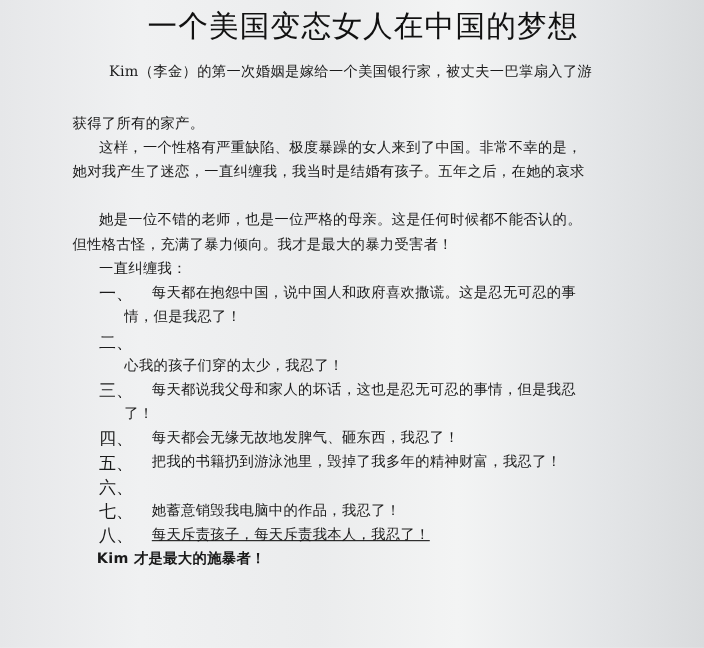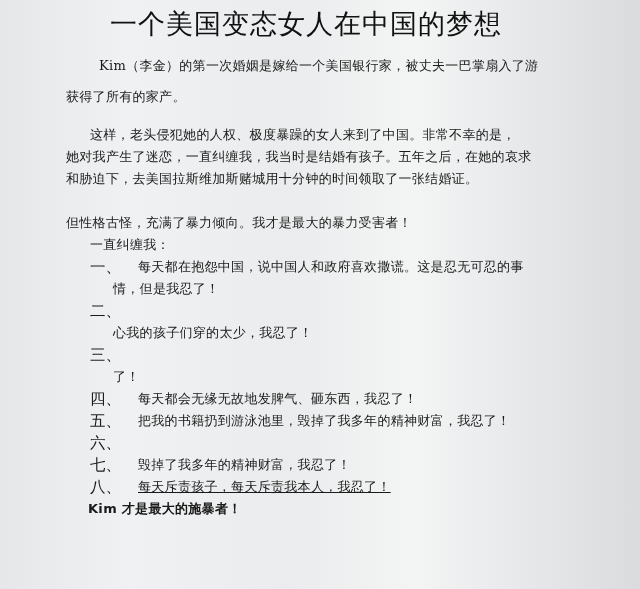--- a/index.html
+++ b/index.html
@@ -7,66 +7,67 @@
     width: 640px; height: 589px; overflow: hidden;
     background: linear-gradient(90deg, #e6e7e9 0%, #f0f1f2 20%, #ebeced 45%, #f3f4f4 65%, #e4e6e8 85%, #d9dbdd 100%);
     font-family: "DejaVu Serif", "Liberation Serif", serif;
     color: #1a1a1a;
     position: relative;
   }
   .page { position: absolute; left: 0; top: 0; width: 640px; height: 589px; }
   .title {
     position: absolute; left: 0; top: 6px; width: 612px; text-align: center;
     font-family: "DejaVu Sans", "Liberation Sans", sans-serif;
-    font-size: 27px; letter-spacing: 1px; color: #111;
+    font-size: 27px; letter-spacing: 1px; color: #111; padding-left: 24px;
   }
   .line {
     position: absolute; font-size: 13px; white-space: nowrap; line-height: 22px;
     letter-spacing: 0.3px;
   }
   .num { position: absolute; font-size: 15.5px; line-height: 22px; }
   .bold { font-family: "DejaVu Sans", "Liberation Sans", sans-serif; font-weight: bold; }
 </style>
 </head>
 <body>
 
 <div class="page">
   <div class="title">一个美国变态女人在中国的梦想</div>
 
   <div class="line" style="left:99px;top:55px;">Kim（李金）的第一次婚姻是嫁给一个美国银行家，被丈夫一巴掌扇入了游</div>
-  <div class="line" style="left:66px;top:86px;">获得了所有的家产。</div>
+  <div class="line" style="left:66px;top:102px;">获得了所有的家产。</div>
 
-  <div class="line" style="left:90px;top:124px;">这样，老头侵犯她的人权、极度暴躁的女人来到了中国。非常不幸的是，</div>
+  <div class="line" style="left:90px;top:124px;">这样，一个性格有严重缺陷、极度暴躁的女人来到了中国。非常不幸的是，</div>
   <div class="line" style="left:66px;top:146px;">她对我产生了迷恋，一直纠缠我，我当时是结婚有孩子。五年之后，在她的哀求</div>
-  <div class="line" style="left:66px;top:168px;">和胁迫下，去美国拉斯维加斯赌城用十分钟的时间领取了一张结婚证。</div>
 
+  <div class="line" style="left:90px;top:190px;">她是一位不错的老师，也是一位严格的母亲。这是任何时候都不能否认的。</div>
   <div class="line" style="left:66px;top:212px;">但性格古怪，充满了暴力倾向。我才是最大的暴力受害者！</div>
 
   <div class="line" style="left:90px;top:234px;">一直纠缠我：</div>
 
   <div class="num" style="left:90px;top:256px;">一、</div>
   <div class="line" style="left:138px;top:256px;">每天都在抱怨中国，说中国人和政府喜欢撒谎。这是忍无可忍的事</div>
   <div class="line" style="left:113px;top:278px;">情，但是我忍了！</div>
 
   <div class="num" style="left:90px;top:300px;">二、</div>
   <div class="line" style="left:113px;top:322px;text-align:center;">心我的孩子们穿的太少，我忍了！</div>
 
   <div class="num" style="left:90px;top:344px;">三、</div>
+  <div class="line" style="left:138px;top:344px;">每天都说我父母和家人的坏话，这也是忍无可忍的事情，但是我忍</div>
   <div class="line" style="left:113px;top:366px;">了！</div>
 
   <div class="num" style="left:90px;top:388px;">四、</div>
   <div class="line" style="left:138px;top:388px;">每天都会无缘无故地发脾气、砸东西，我忍了！</div>
 
   <div class="num" style="left:90px;top:410px;">五、</div>
   <div class="line" style="left:138px;top:410px;">把我的书籍扔到游泳池里，毁掉了我多年的精神财富，我忍了！</div>
 
   <div class="num" style="left:90px;top:432px;">六、</div>
 
   <div class="num" style="left:90px;top:454px;">七、</div>
-  <div class="line" style="left:138px;top:454px;">毁掉了我多年的精神财富，我忍了！</div>
+  <div class="line" style="left:138px;top:454px;">她蓄意销毁我电脑中的作品，我忍了！</div>
 
   <div class="num" style="left:90px;top:476px;">八、</div>
   <div class="line" style="left:138px;top:476px;text-decoration:underline;">每天斥责孩子，每天斥责我本人，我忍了！</div>
 
   <div class="line bold" style="left:88px;top:498px;">Kim 才是最大的施暴者！</div>
 </div>
 
 <style>
   
 </style>

